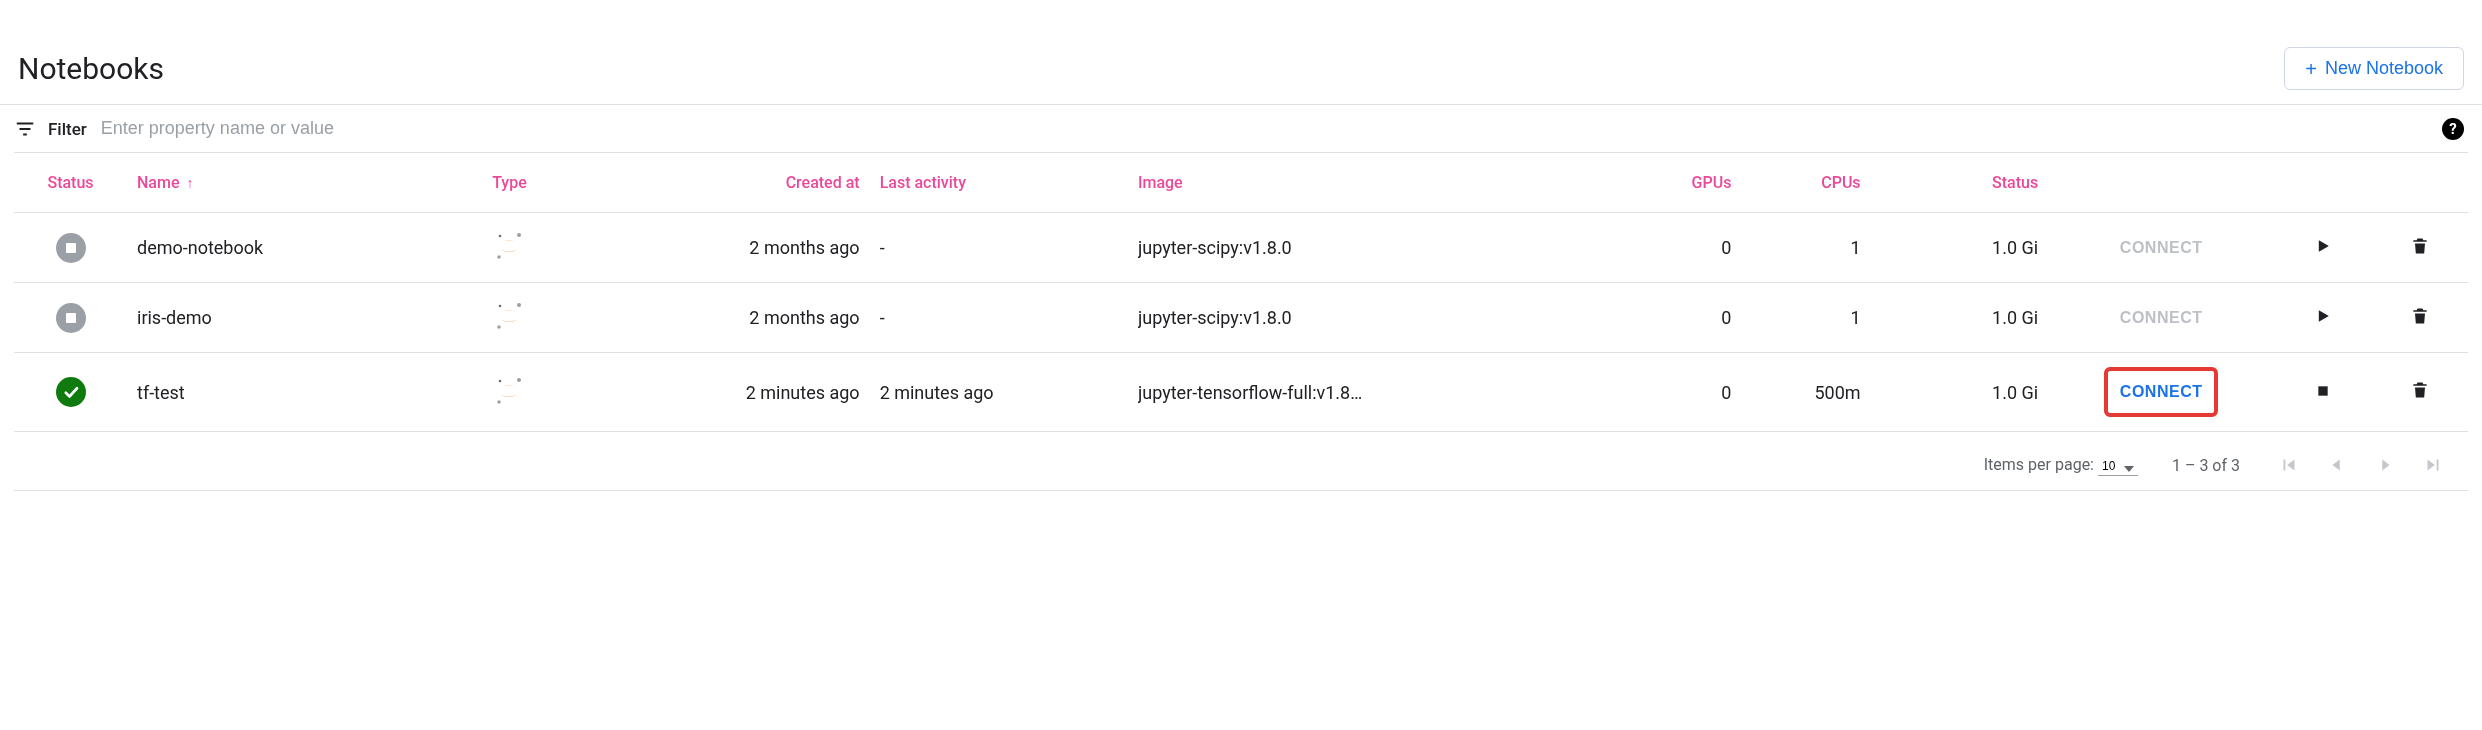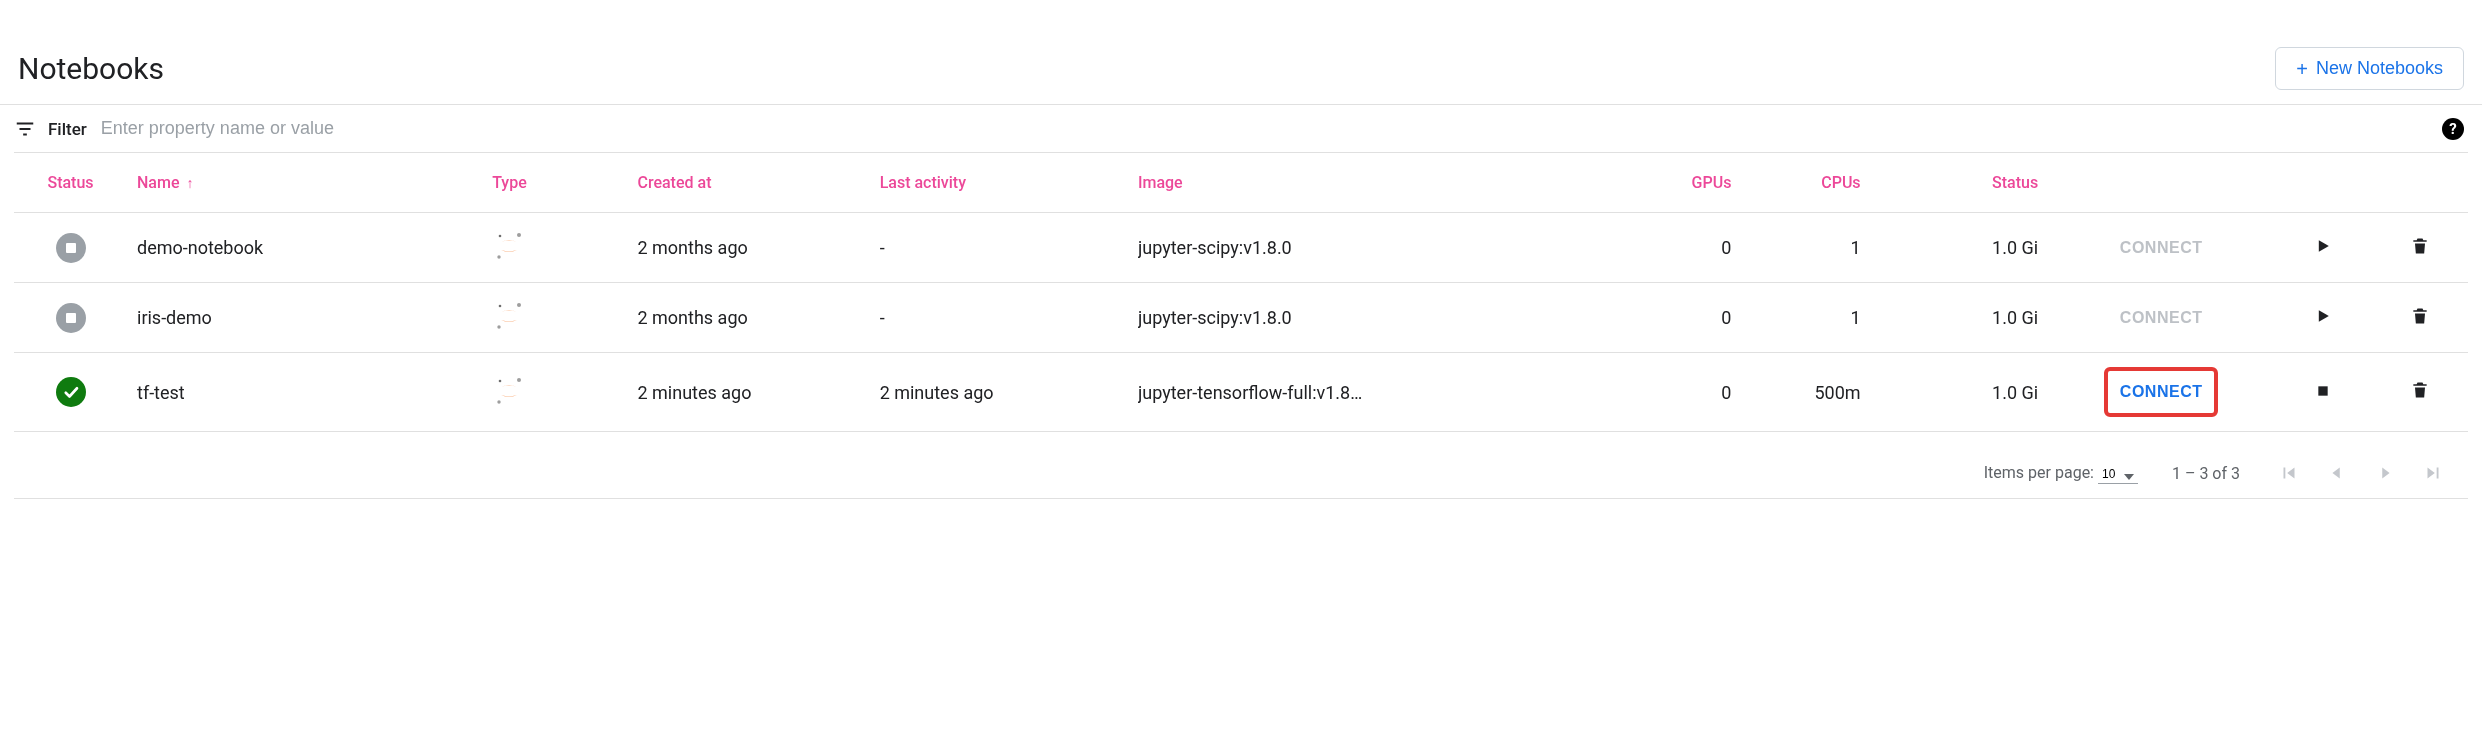--- a/index.html
+++ b/index.html
@@ -77,21 +77,21 @@
   tbody td {
     font-size: 18px;
     padding: 16px 10px;
     border-bottom: 1px solid #e0e0e0;
     vertical-align: middle;
     white-space: nowrap;
   }
   .col-status { width: 70px; text-align:center; }
   .col-name { width: 220px; }
   .col-type { width: 90px; text-align:left; }
-  .col-created { width: 150px; text-align:left; }
+  .col-created { width: 150px; text-align:right; }
   .col-activity { width: 160px; }
   .col-image { width: 300px; text-align:left; }
   .col-gpus { width: 80px; text-align:right; }
   .col-cpus { width: 80px; text-align:right; }
   .col-memory { width: 110px; text-align:right; }
   .col-connect { width: 140px; text-align:center; }
   .col-start { width: 60px; text-align:center; }
   .col-delete { width: 60px; text-align:center; }
   .status-circle {
     width: 30px; height: 30px; border-radius: 50%;
@@ -125,21 +125,21 @@
   }
   .action-icon { cursor: pointer; display:inline-flex; align-items:center; justify-content:center; }
   .paginator {
     display:flex;
     align-items:center;
     justify-content:flex-end;
     gap: 34px;
     padding: 14px 20px 10px 0;
     color:#5f6368;
     font-size: 16px;
-    margin: 12px 14px;
+    margin: 4px 14px;
     border-bottom: 1px solid #e0e0e0;
   }
   .paginator .pp-select {
     border:none;
     border-bottom:1px solid #9aa0a6;
     padding: 2px 22px 2px 4px;
     font-size: 12px;
     background: none;
     cursor:pointer;
     -webkit-appearance: none;
@@ -163,21 +163,21 @@
     vertical-align: bottom;
   }
 </style>
 </head>
 <body>
 
 <div class="page-header">
   <div class="page-title">Notebooks</div>
   <button class="new-btn">
     <span class="plus">+</span>
-    <span>New Notebooks</span>
+    <span>New Notebook</span>
   </button>
 </div>
 
 <div class="filter-bar">
   <span class="filter-icon">
     <svg width="22" height="22" viewBox="0 0 24 24" fill="#202124">
         <path d="M3 5h18v2H3zM6 11h12v2H6zM10 17h4v2h-4z"></path>
       </svg>
   </span>
   <span class="filter-label">Filter</span>

